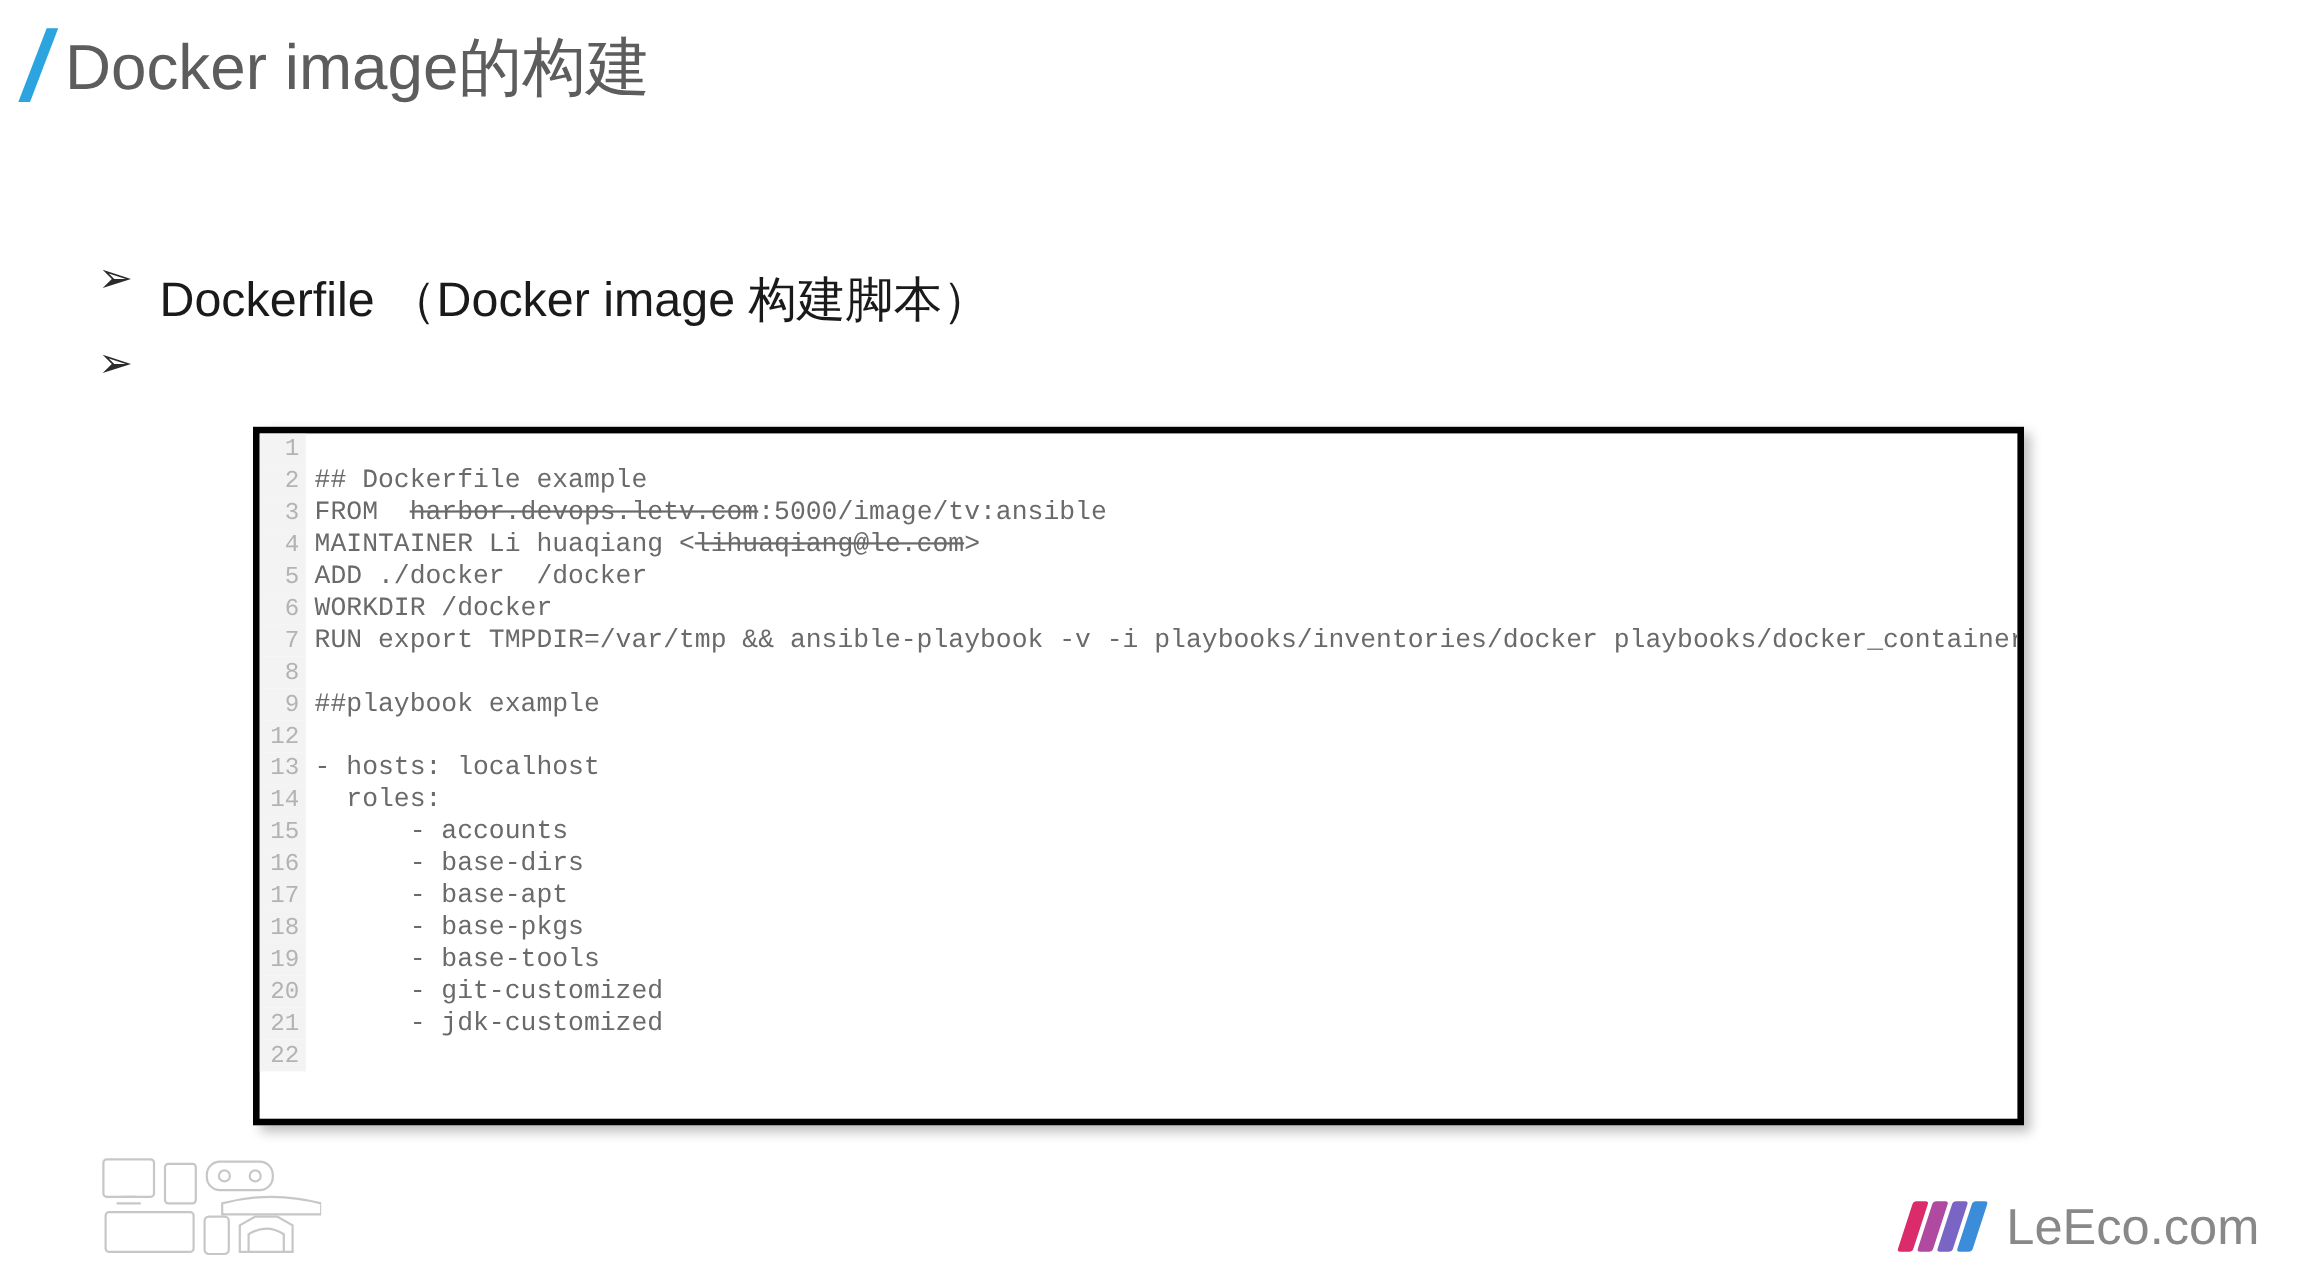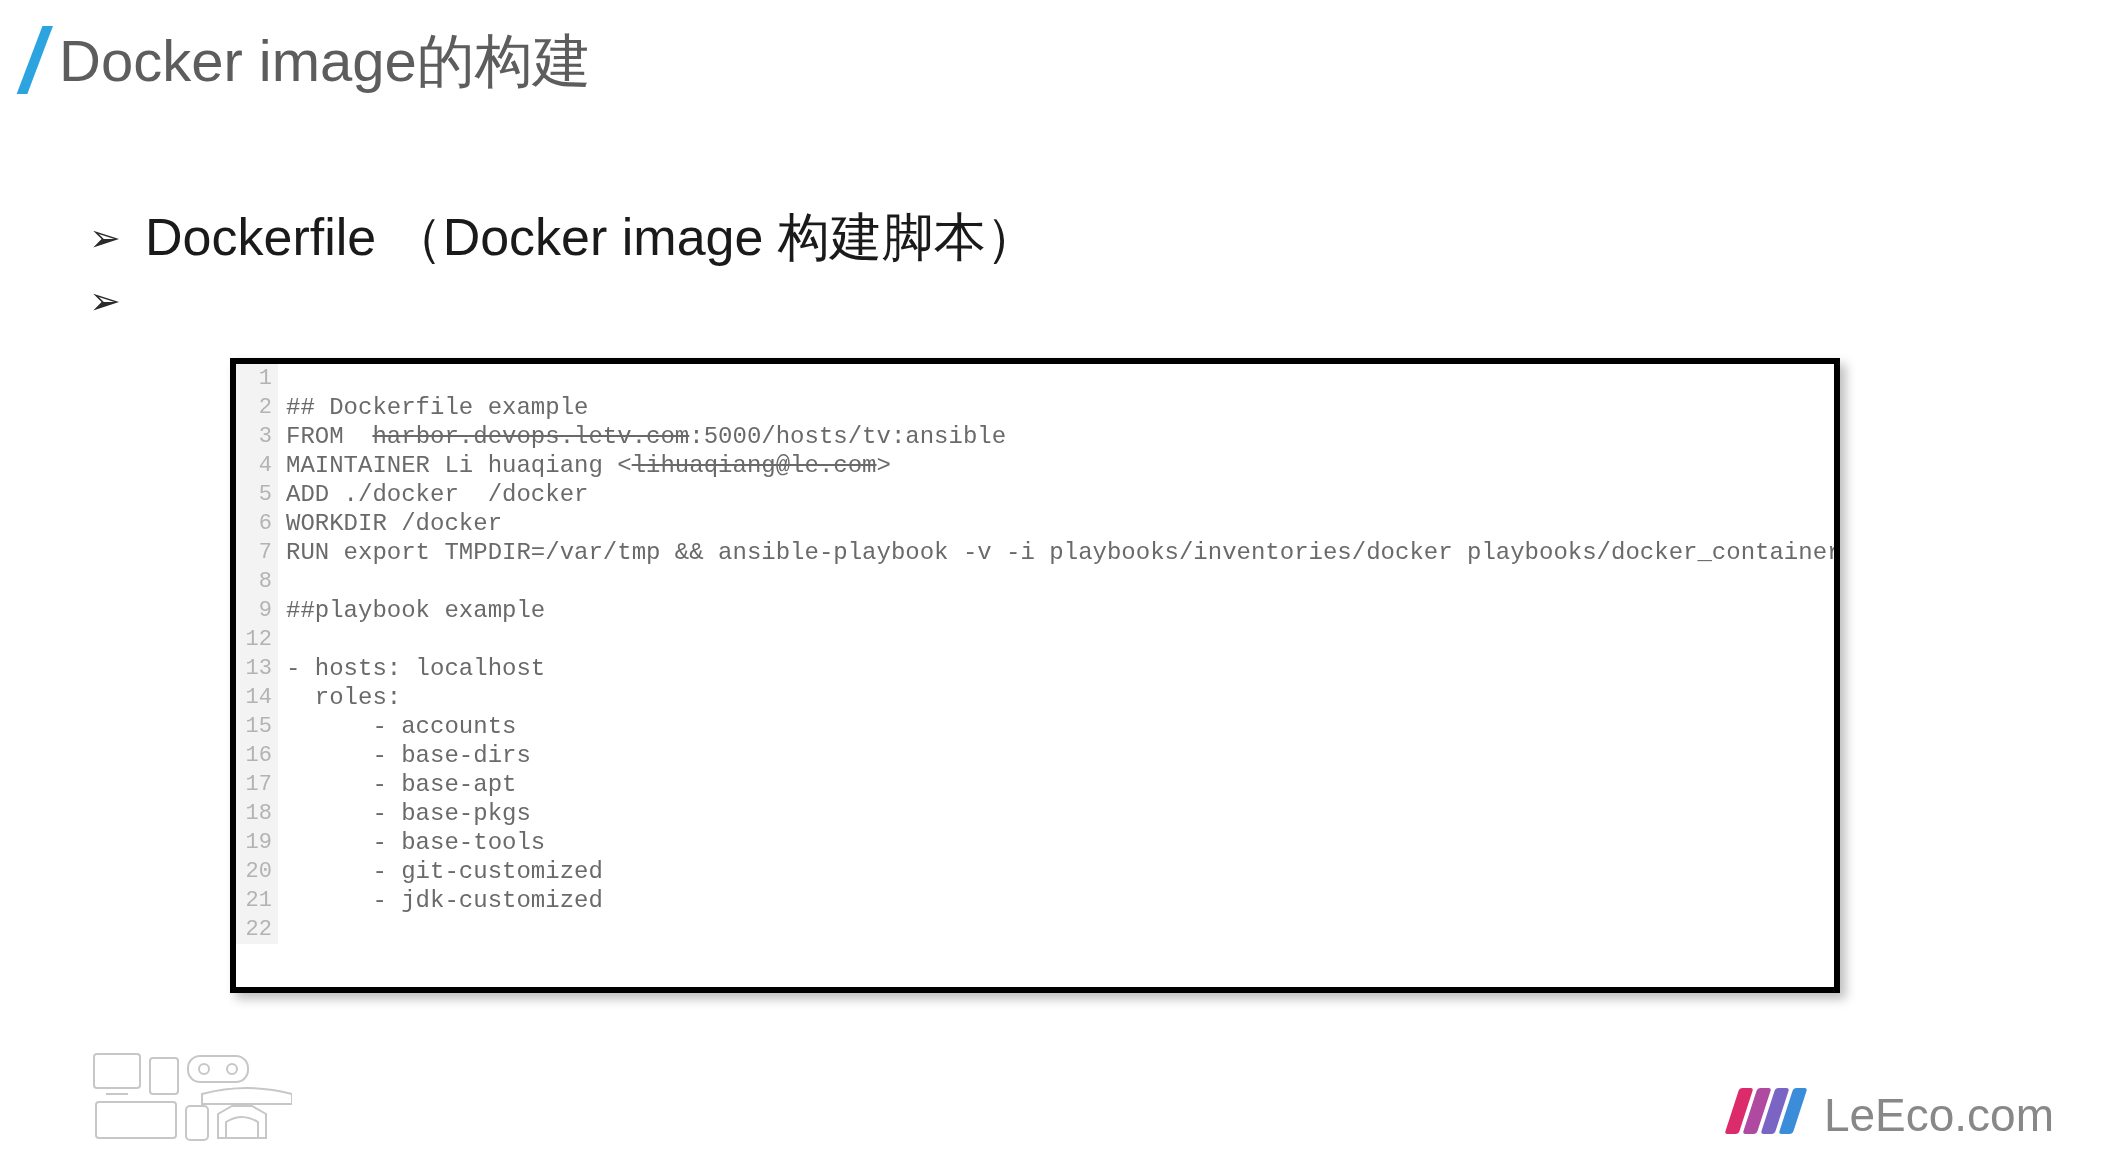--- a/index.html
+++ b/index.html
@@ -38,22 +38,23 @@
       align-items: center;
       margin-bottom: 6px;
     }
     .bullet-marker {
       font-size: 38px;
       color: #2b2b2b;
       width: 60px;
       padding-left: 4px;
     }
     .bullet-text {
-      font-size: 52px;
+      font-size: 44px;
       color: #1a1a1a;
+      margin-top: 40px;
     }
     .code-box {
       margin-left: 230px;
       width: 1610px;
       height: 635px;
       border: 6px solid #000;
       background: #fff;
       box-shadow: 6px 6px 10px rgba(0,0,0,0.25);
       font-family: "Courier New", monospace;
       overflow: hidden;
@@ -76,20 +77,21 @@
       padding-left: 8px;
       color: #6a6a6a;
       white-space: pre;
     }
     .strike { text-decoration: line-through; }
     .footer {
       position: absolute;
       bottom: 22px;
       right: 50px;
       display: flex;
+      align-items: center;
     }
     .footer-slashes {
       display: flex;
       gap: 4px;
       margin-right: 24px;
     }
     .fs {
       width: 14px;
       height: 46px;
       transform: skewX(-18deg);
@@ -139,21 +141,21 @@
     <div class="code-row">
       <div class="gutter">1</div>
       <div class="code-text"></div>
     </div>
     <div class="code-row">
       <div class="gutter">2</div>
       <div class="code-text"><span>## Dockerfile example</span></div>
     </div>
     <div class="code-row">
       <div class="gutter">3</div>
-      <div class="code-text"><span>FROM  </span><span class="strike">harbor.devops.letv.com</span><span>:5000/hosts/tv:ansible</span></div>
+      <div class="code-text"><span>FROM  </span><span class="strike">harbor.devops.letv.com</span><span>:5000/image/tv:ansible</span></div>
     </div>
     <div class="code-row">
       <div class="gutter">4</div>
       <div class="code-text"><span>MAINTAINER Li huaqiang &lt;</span><span class="strike">lihuaqiang@le.com</span><span>&gt;</span></div>
     </div>
     <div class="code-row">
       <div class="gutter">5</div>
       <div class="code-text"><span>ADD ./docker  /docker</span></div>
     </div>
     <div class="code-row">

